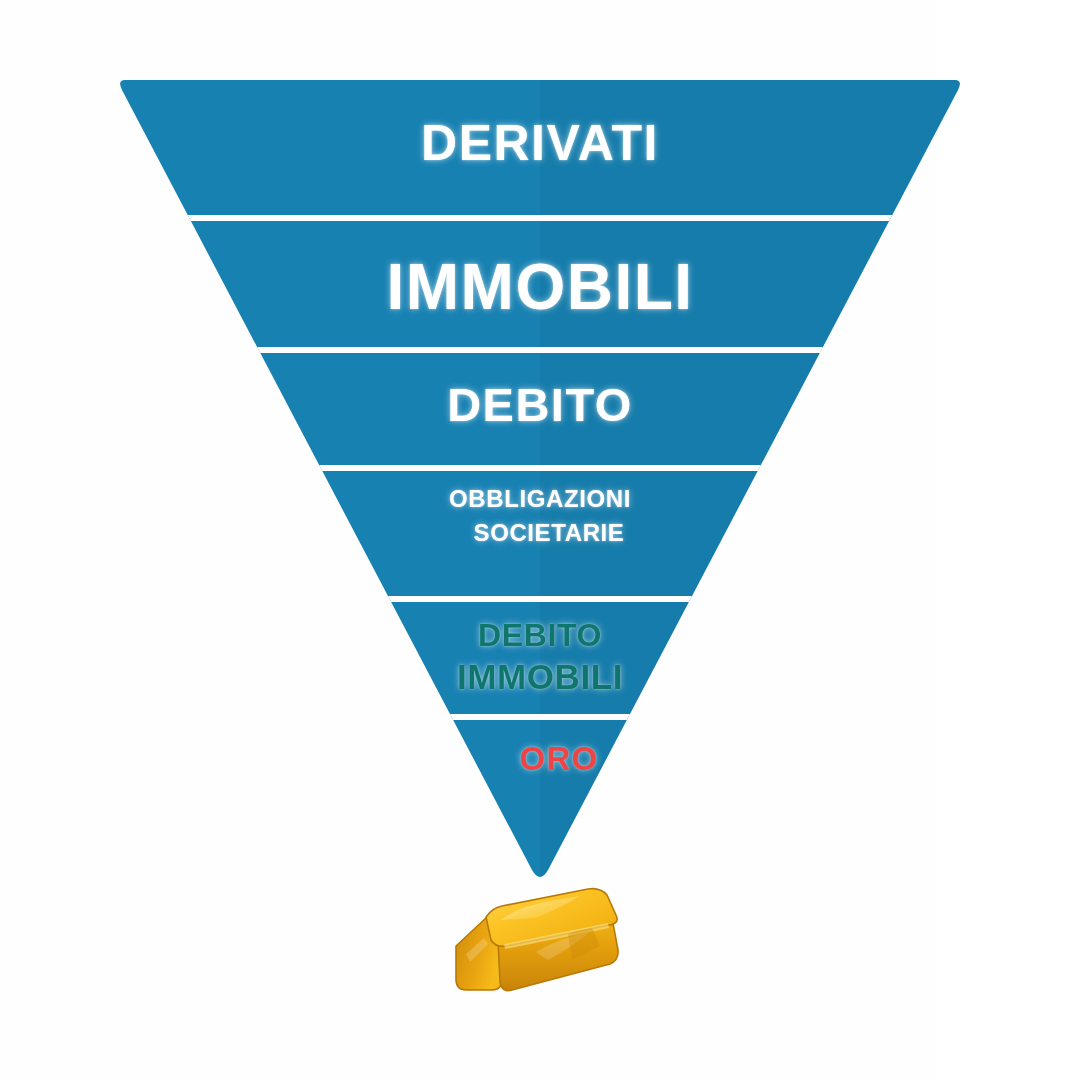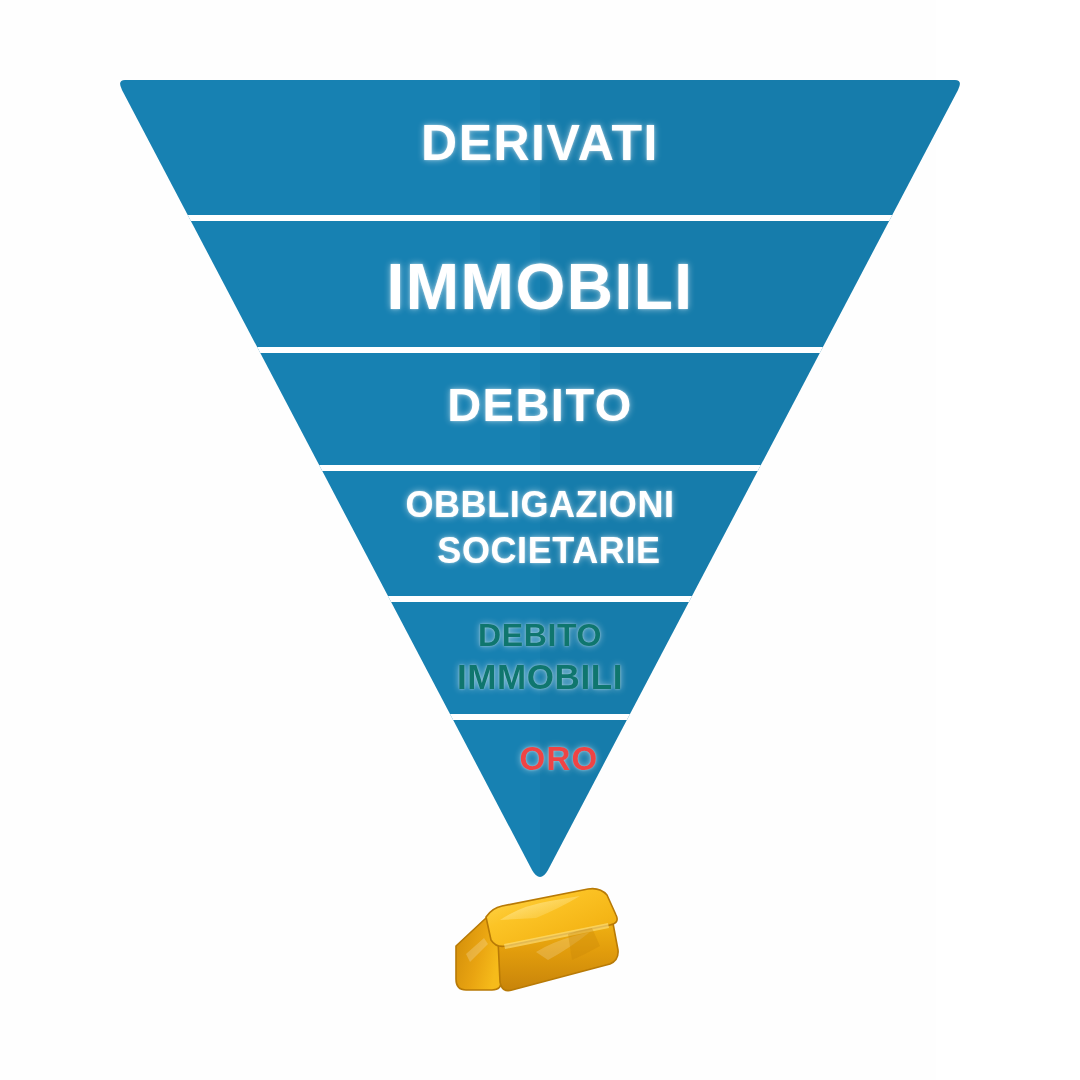--- a/index.html
+++ b/index.html
@@ -42,21 +42,21 @@
     pointer-events: none;
     -webkit-font-smoothing: antialiased;
   }
   .band-label .l2 {
     display: block;
   }
   
   #label-derivati      { top: 118px; font-size: 50px; letter-spacing: 1.5px; }
   #label-immobili      { top: 255px; font-size: 64px; letter-spacing: 1.5px; }
   #label-azioni        { top: 381px; font-size: 47px; letter-spacing: 1.5px; }
-  #label-obbligazioni  { top: 487px; font-size: 36px; letter-spacing: 0.6px; }
+  #label-obbligazioni  { top: 487px; font-size: 24px; letter-spacing: 0.6px; }
   #label-obbligazioni .l2 { margin-top: 10px; margin-left: 18px; }
   #label-debito        { top: 619px; font-size: 32px; letter-spacing: 0.6px; }
   #label-debito .l2    { font-size: 35px; margin-top: 8px; }
   #label-oro           { top: 742px; font-size: 33px; letter-spacing: 1.2px; }
 
   #gold-bar-wrap {
     position: absolute;
     left: 440px;
     top: 878px;
     width: 205px;

